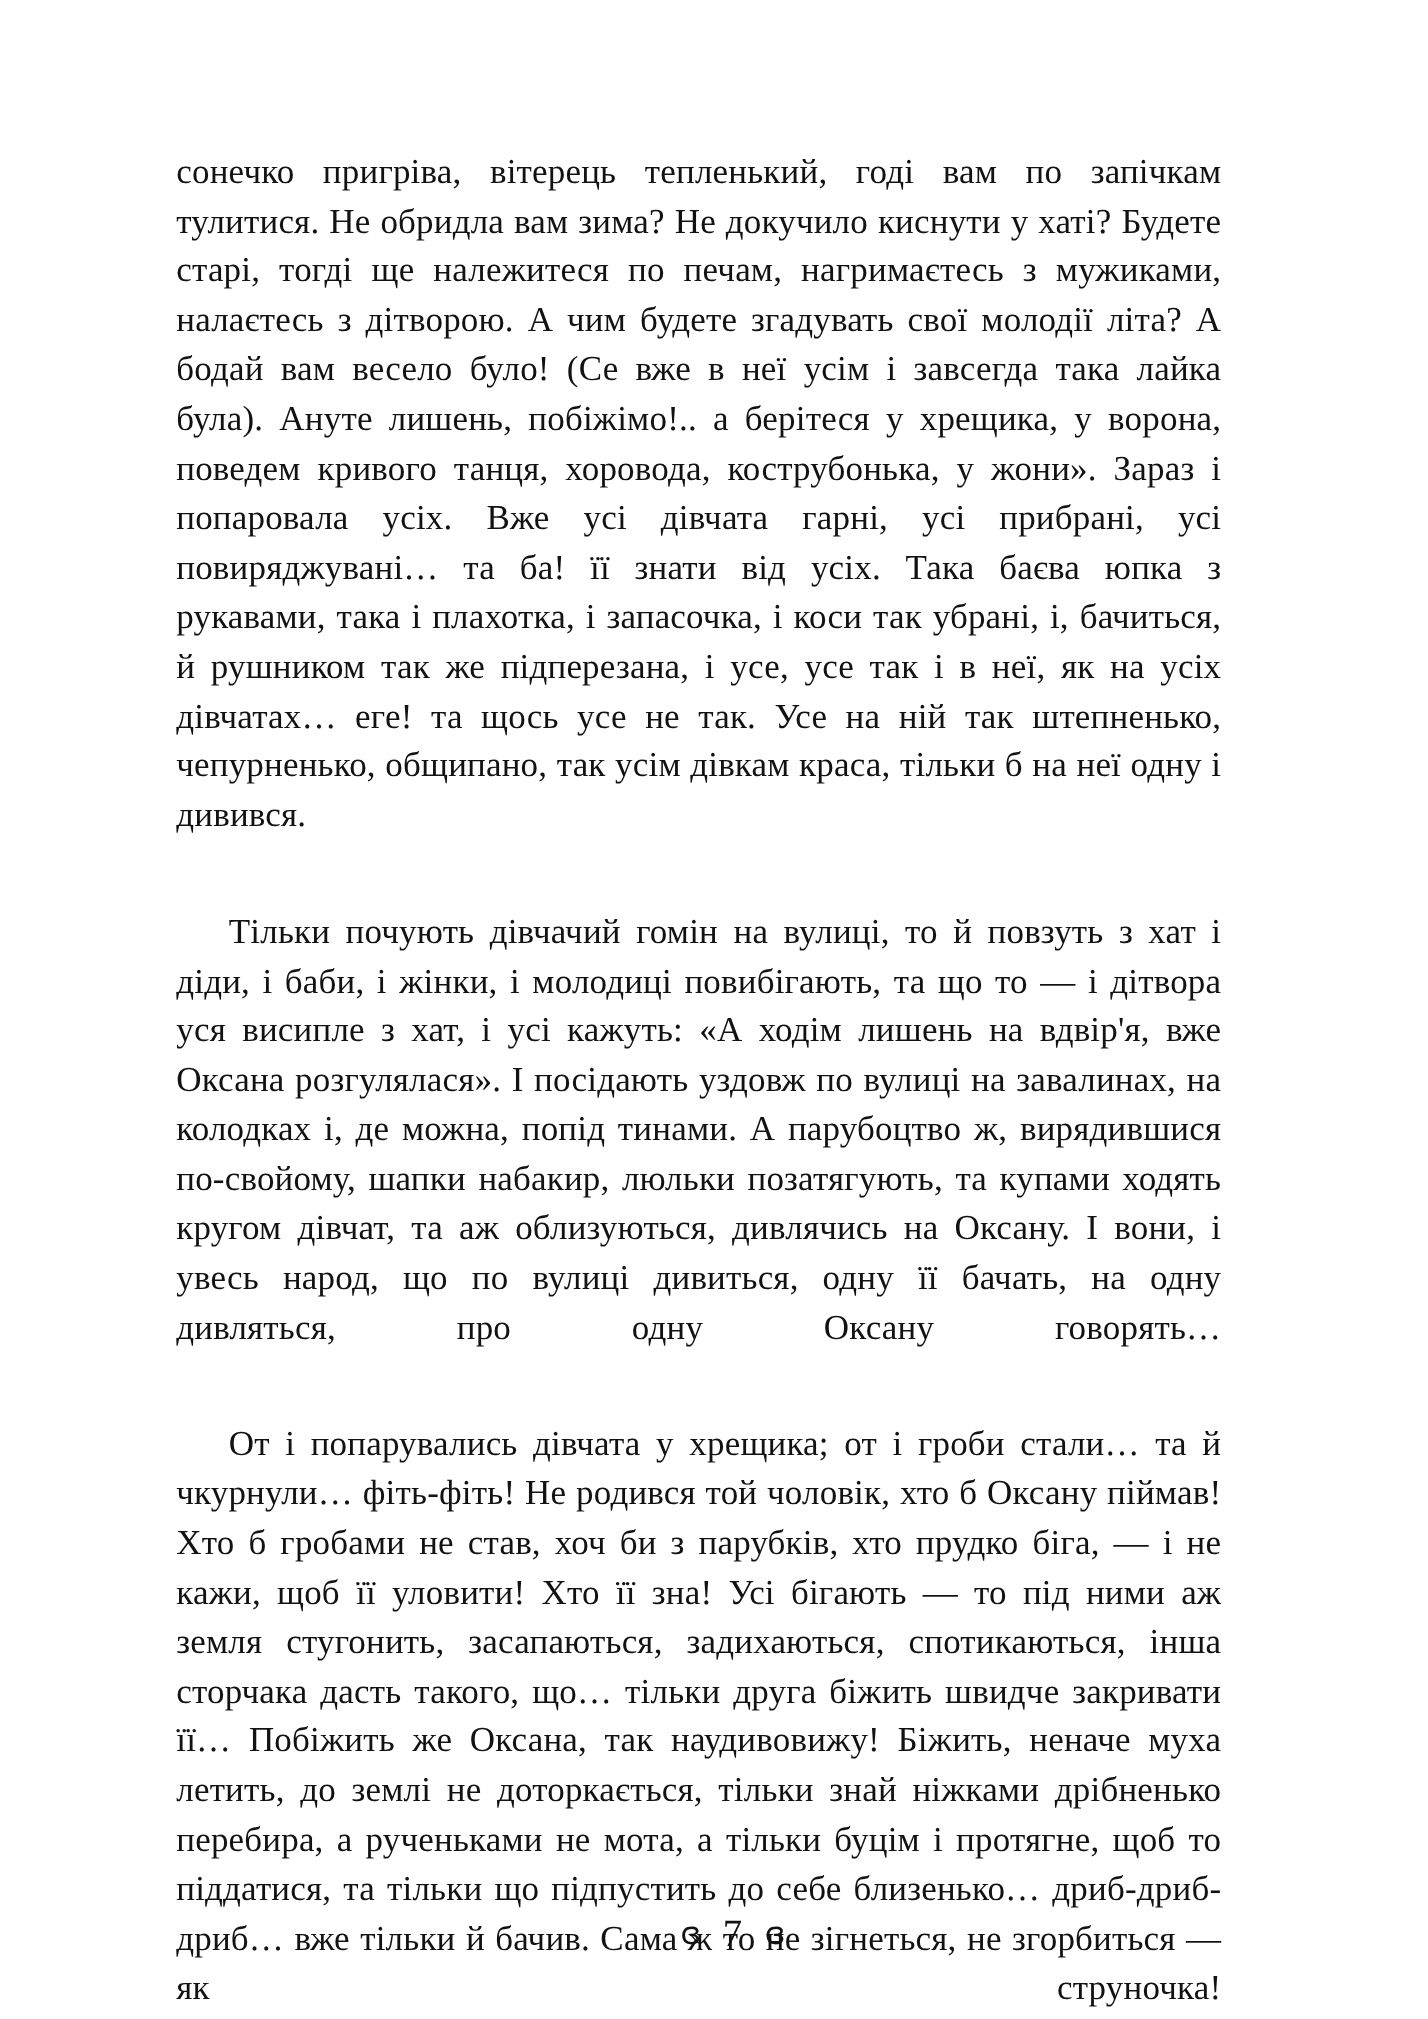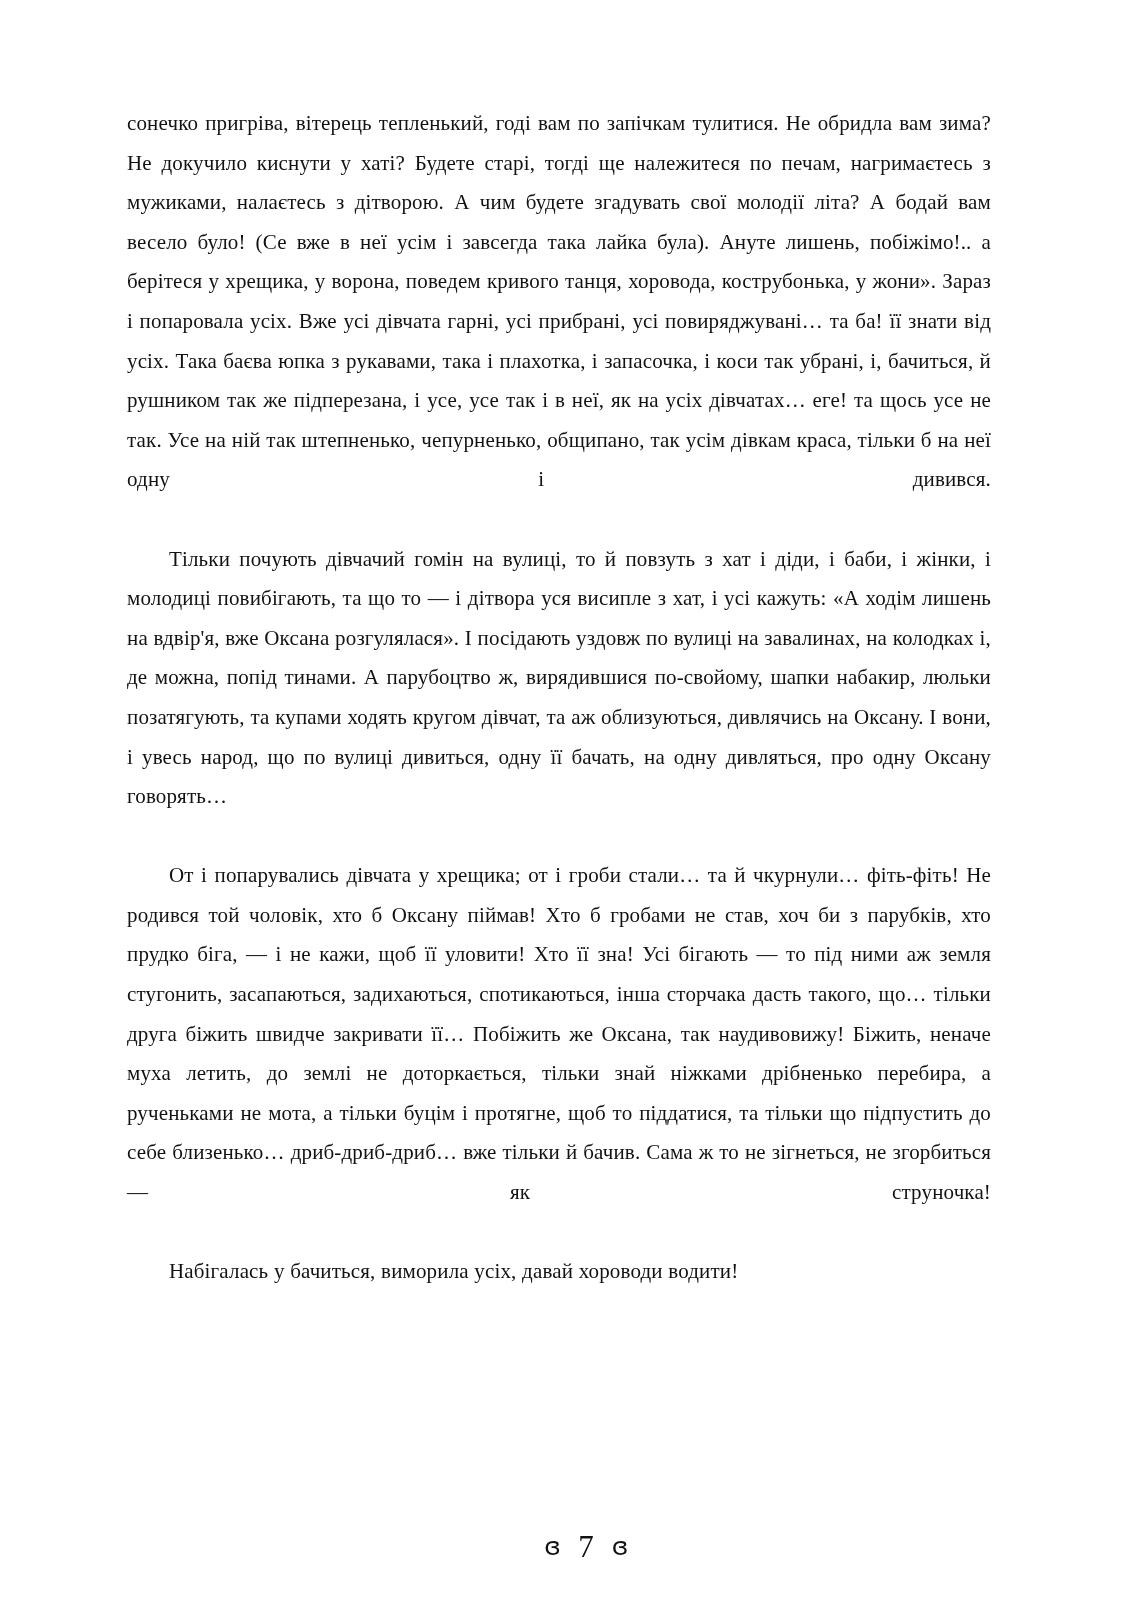--- a/index.html
+++ b/index.html
@@ -26,23 +26,23 @@
   }
 
   #text-column {
     position: absolute;
     left: 127px;
     top: 104px;
     width: 864px;
   }
 
   .para {
-    margin: 0;
+    margin: 14px;
     padding: 0;
-    font-size: 21px;
+    font-size: 28px;
     line-height: 39.6px;
     text-align: justify;
     text-justify: inter-word;
     letter-spacing: 0.15px;
     word-spacing: 0.2px;
     hyphens: none;
     -webkit-hyphens: none;
   }
 
   

